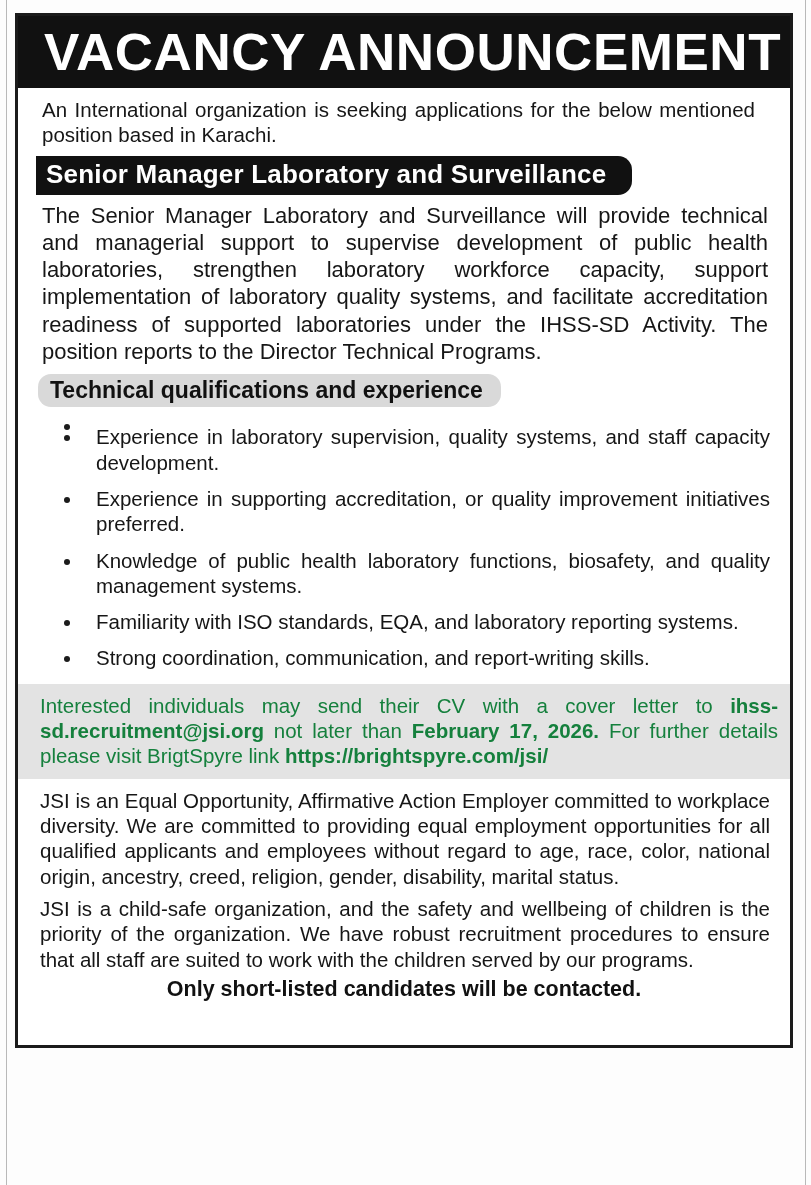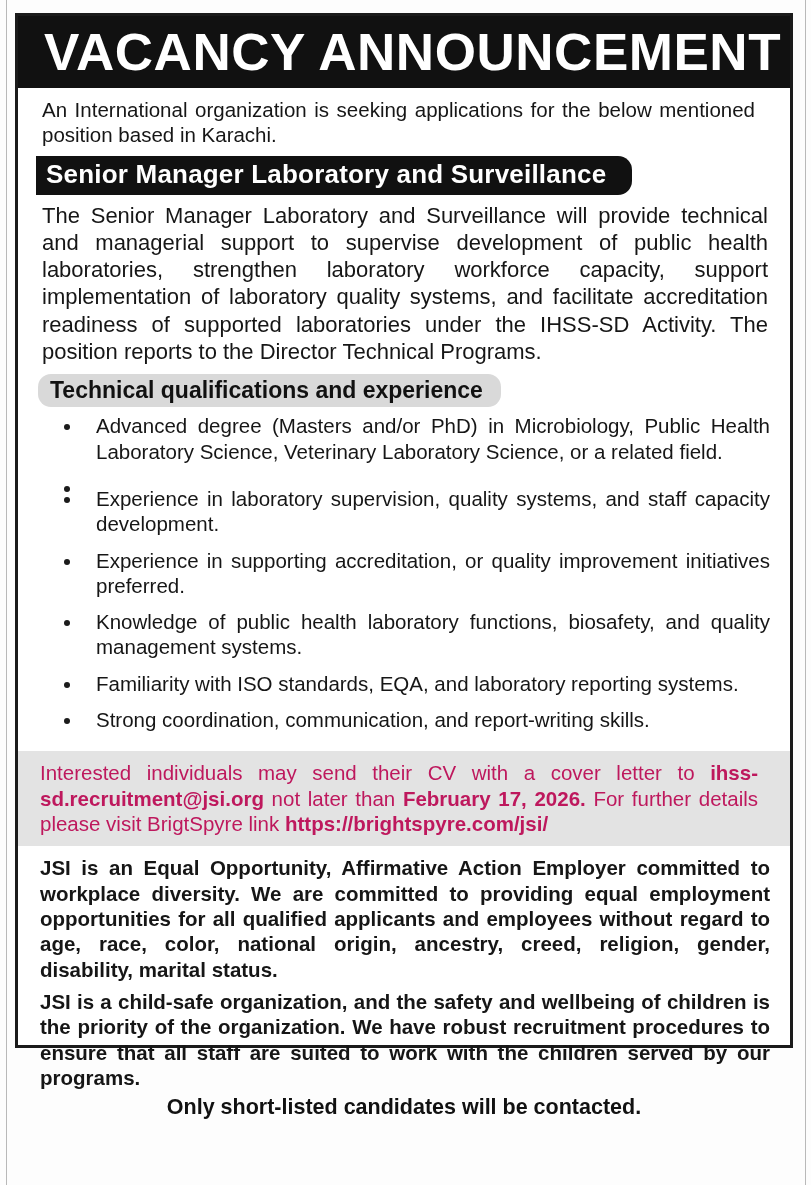--- a/index.html
+++ b/index.html
@@ -145,37 +145,36 @@
     top: 11px;
     width: 6px;
     height: 6px;
     background: #1b1b1b;
     border-radius: 50%;
   }
 
   
   .contact-block {
     background: #e3e3e3;
-    padding: 9px 32px 10px 22px;
-    font-size: 20.5px;
-    line-height: 1.235;
-    text-align: justify;
-    color: #be185d;
-    margin-top: 8px;
+    padding: 9px 12px 10px 22px;
+    font-size: 20.5px;
+    line-height: 1.235;
+    text-align: justify;
+    color: #15803d;
+    margin-top: 2px;
   }
   .contact-block b { font-weight: bold; }
 
   
   .legal {
     padding: 9px 20px 0 22px;
     font-size: 20.5px;
     line-height: 1.235;
     text-align: justify;
     color: #161616;
-    font-weight: bold;
   }
   .legal p { margin: 0 0 7px 0; }
   .legal p:last-of-type { margin-bottom: 0; }
 
   .footnote {
     text-align: center;
     font-size: 21.5px;
     font-weight: bold;
     color: #111111;
     padding: 5px 10px 0 10px;
@@ -198,21 +197,20 @@
       <div class="position-bar">Senior Manager Laboratory and Surveillance</div>
     </div>
 
     <div class="description">The Senior Manager Laboratory and Surveillance will provide technical and managerial support to supervise development of public health laboratories, strengthen laboratory workforce capacity, support implementation of laboratory quality systems, and facilitate accreditation readiness of supported laboratories under the IHSS-SD Activity. The position reports to the Director Technical Programs.</div>
 
     <div class="section-pill-wrap">
       <div class="section-pill">Technical qualifications and experience</div>
     </div>
 
     <ul class="bullets" id="qualifications-list">
-        <li><span class="dot"></span><span>Advanced degree (Masters and/or PhD) in Microbiology, Public Health Laboratory Science, Veterinary Laboratory Science, or a related field.</span></li>
         <li><span class="dot"></span></li>
         <li><span class="dot"></span><span>Experience in laboratory supervision, quality systems, and staff capacity development.</span></li>
         <li><span class="dot"></span><span>Experience in supporting accreditation, or quality improvement initiatives preferred.</span></li>
         <li><span class="dot"></span><span>Knowledge of public health laboratory functions, biosafety, and quality management systems.</span></li>
         <li><span class="dot"></span><span>Familiarity with ISO standards, EQA, and laboratory reporting systems.</span></li>
         <li><span class="dot"></span><span>Strong coordination, communication, and report-writing skills.</span></li>
       </ul>
 
     <div class="contact-block">
       <span>Interested individuals may send their CV with a cover letter to </span><b>ihss-sd.recruitment@jsi.org</b><span> not later than </span><b>February 17, 2026.</b><span> For further details please visit BrigtSpyre link </span><b>https://brightspyre.com/jsi/</b>

